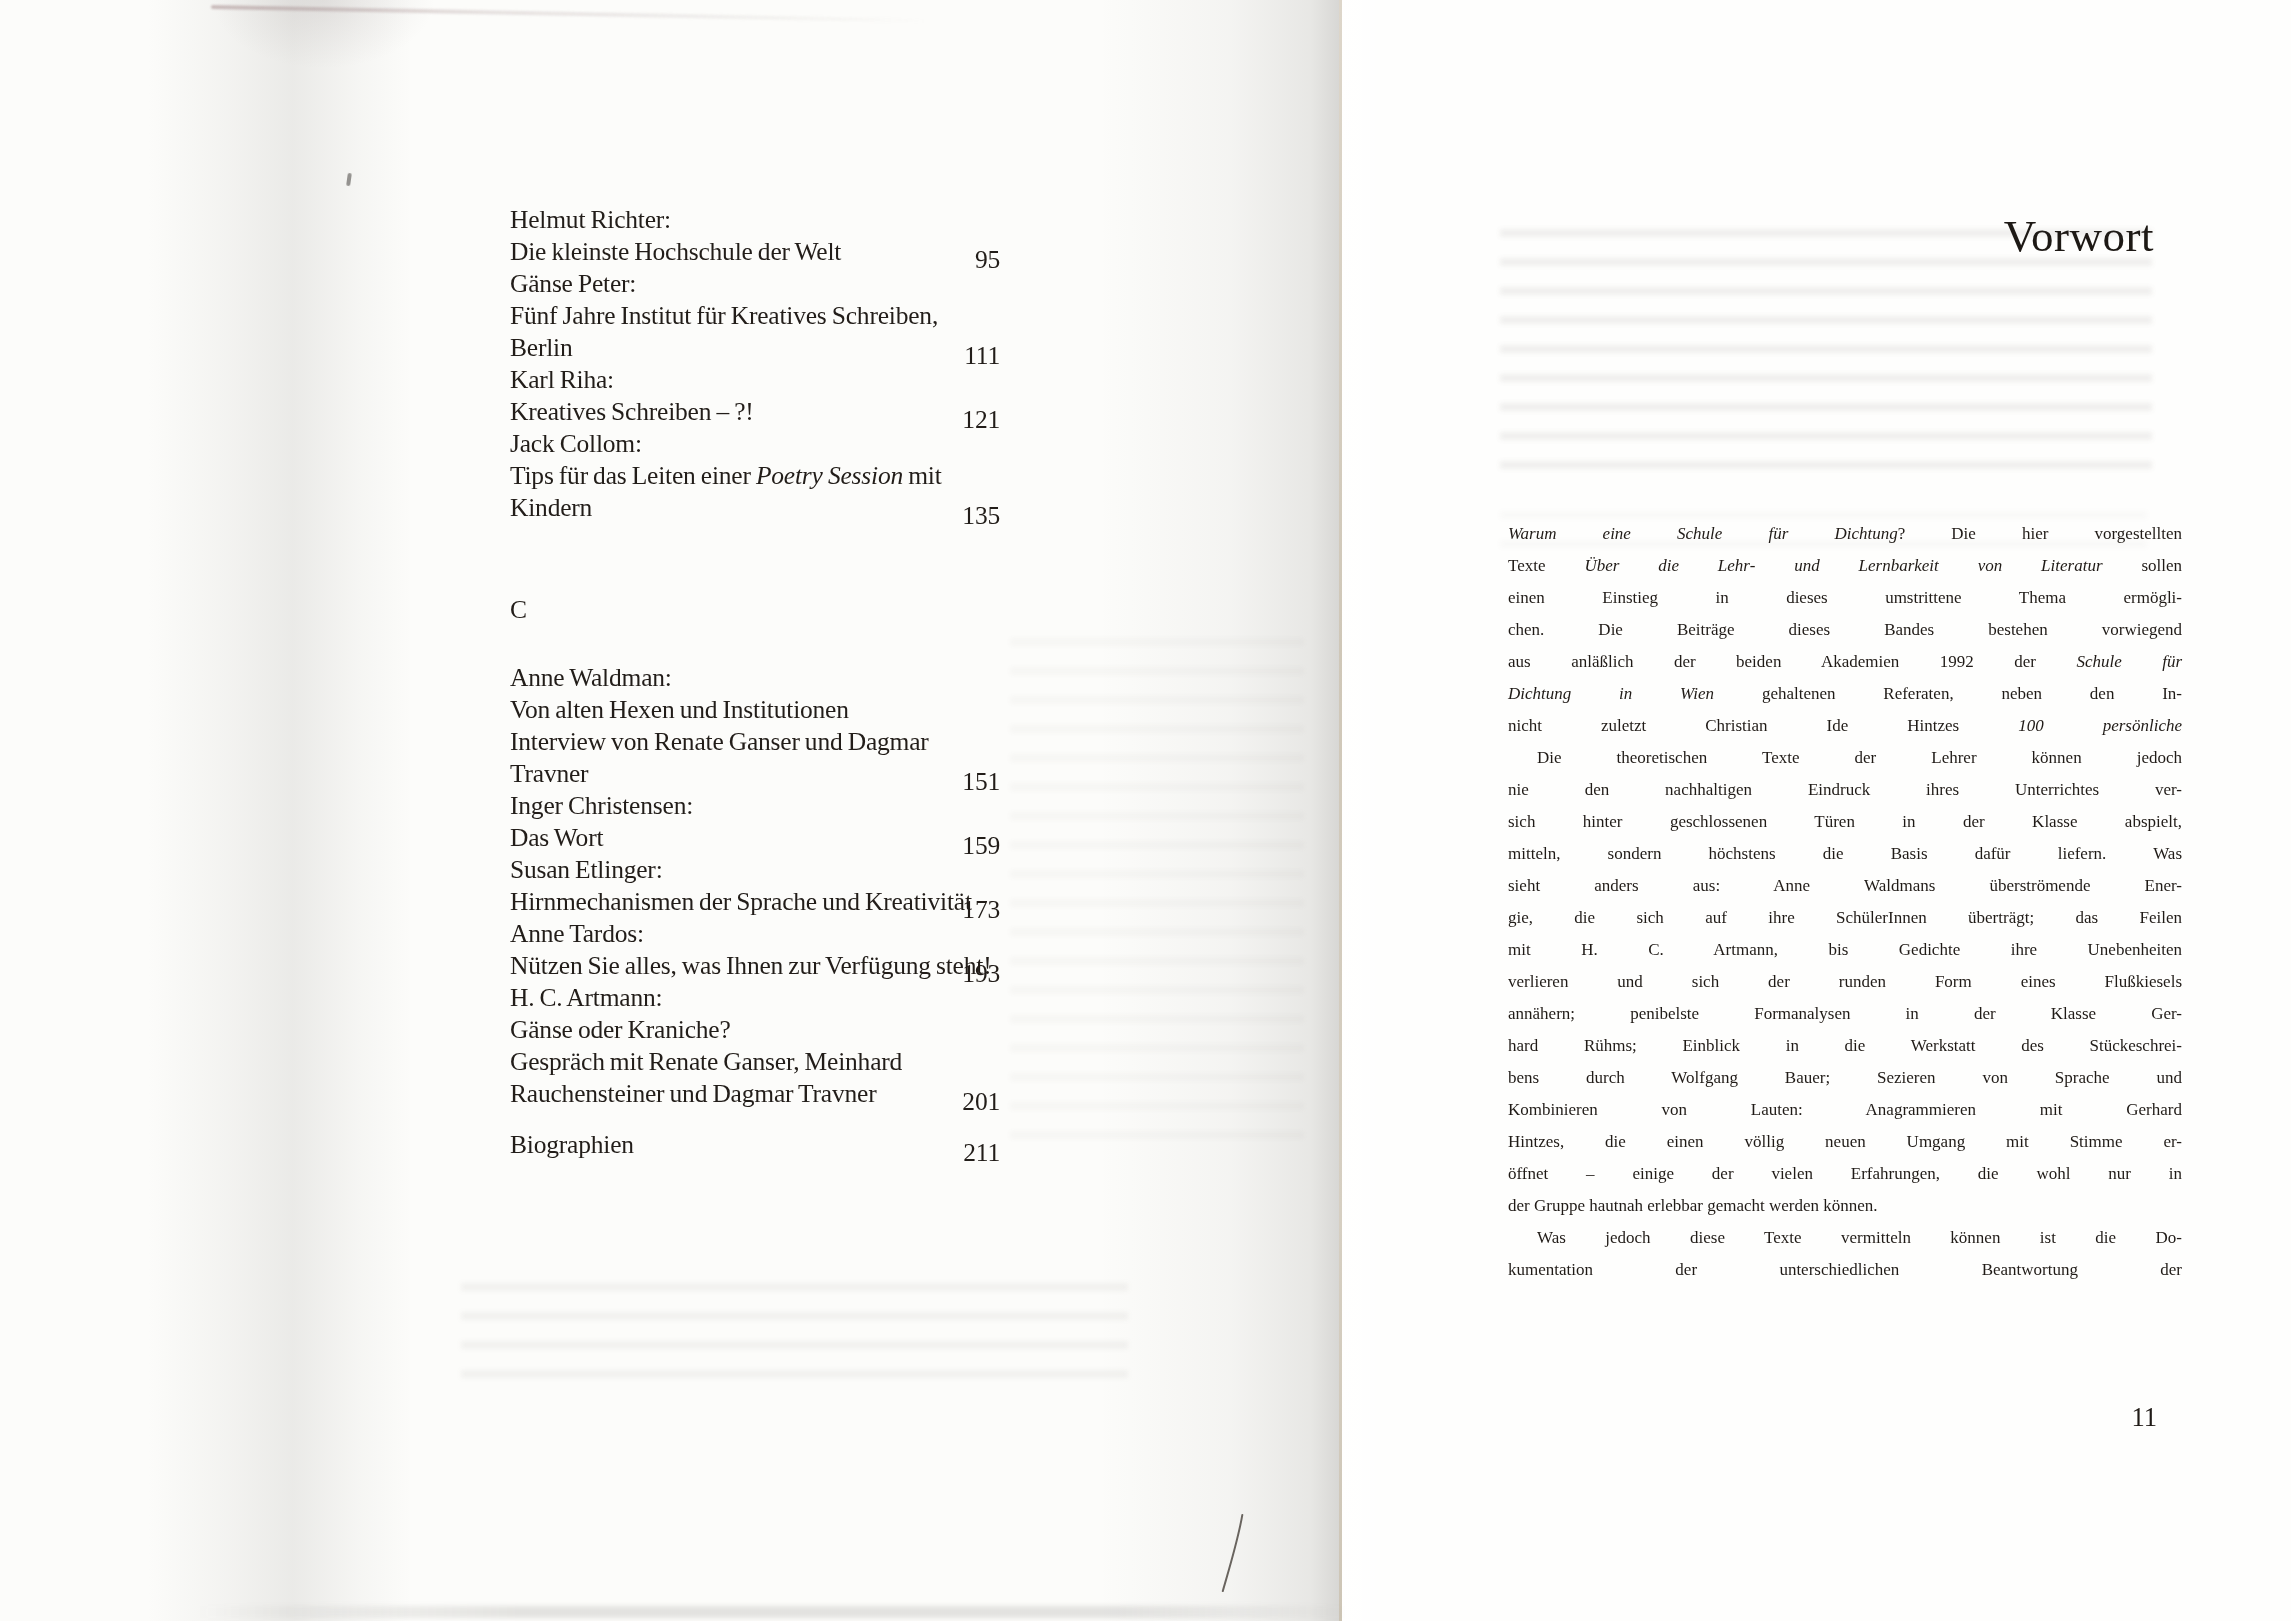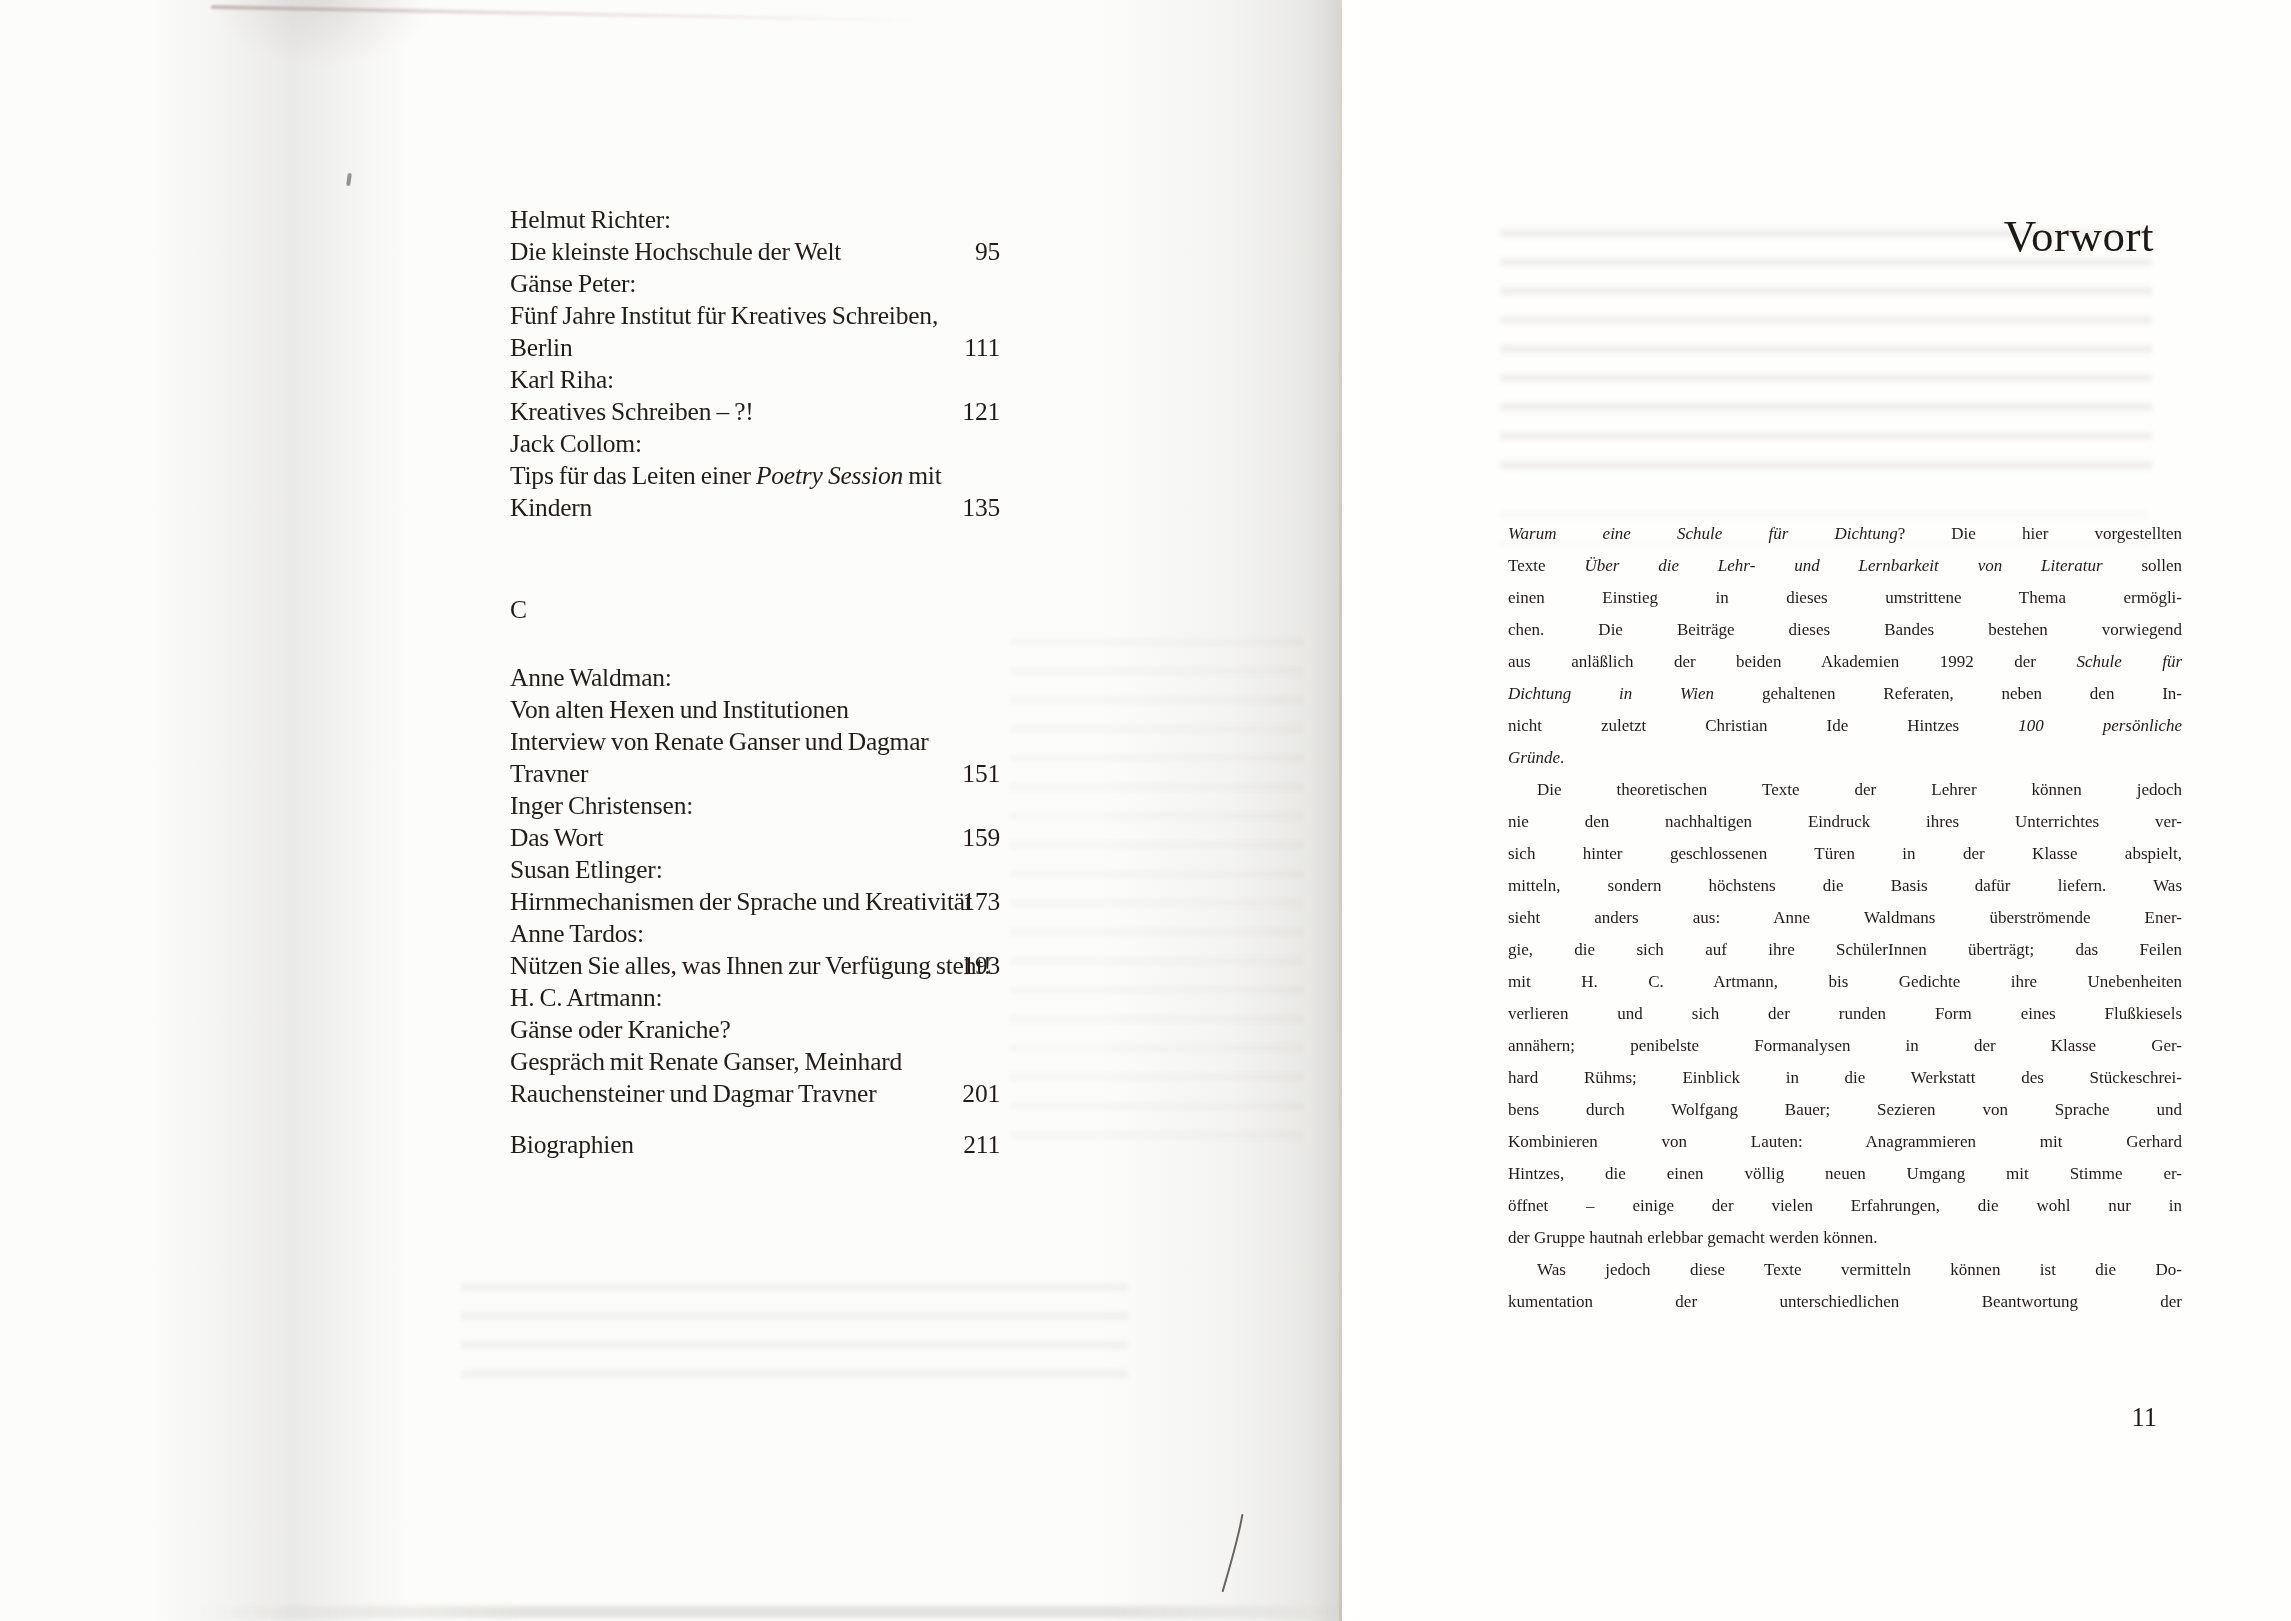--- a/index.html
+++ b/index.html
@@ -73,21 +73,21 @@
   .toc-block{
     position:absolute; left:510px; width:490px;
     font-size:25.5px; line-height:32px;
     letter-spacing:-0.2px; word-spacing:-1px;
   }
   #toc-a{ top:204px; }
   .toc-section-label{ position:absolute; left:510px; top:595px; font-size:25.5px; }
   #toc-b{ top:662px; }
   #toc-c2{ top:1129px; }
   .toc-line{ position:relative; white-space:nowrap; }
-  .toc-line .p{ position:absolute; right:0; top:0; }
+  .toc-line .p{ position:absolute; right:0; top:8px; }
   
   .vorwort{
     position:absolute; right:130px; top:202px; margin:8px;
     font-size:45px; font-weight:400; letter-spacing:0.5px; color:#1d1915;
   }
   .body-text{
     position:absolute; left:1508px; top:518px; width:674px;
     font-size:17px; line-height:32px; color:#201b17;
   }
   .body-text .line{ text-align:justify; text-align-last:justify; }
@@ -154,21 +154,20 @@
 
   <h1 class="vorwort">Vorwort</h1>
   <div class="body-text" id="body-text">
       <div class="line"><i>Warum eine Schule für Dichtung</i>? Die hier vorgestellten</div>
       <div class="line">Texte <i>Über die Lehr- und Lernbarkeit von Literatur</i> sollen</div>
       <div class="line">einen Einstieg in dieses umstrittene Thema ermögli-</div>
       <div class="line">chen. Die Beiträge dieses Bandes bestehen vorwiegend</div>
       <div class="line">aus anläßlich der beiden Akademien 1992 der <i>Schule für</i></div>
       <div class="line"><i>Dichtung in Wien</i> gehaltenen Referaten, neben den In-</div>
       <div class="line">nicht zuletzt Christian Ide Hintzes <i>100 persönliche</i></div>
-      <div class="line para-end"><i>Gründe</i>.</div>
       <div class="line indent">Die theoretischen Texte der Lehrer können jedoch</div>
       <div class="line">nie den nachhaltigen Eindruck ihres Unterrichtes ver-</div>
       <div class="line">sich hinter geschlossenen Türen in der Klasse abspielt,</div>
       <div class="line">mitteln, sondern höchstens die Basis dafür liefern. Was</div>
       <div class="line">sieht anders aus: Anne Waldmans überströmende Ener-</div>
       <div class="line">gie, die sich auf ihre SchülerInnen überträgt; das Feilen</div>
       <div class="line">mit H. C. Artmann, bis Gedichte ihre Unebenheiten</div>
       <div class="line">verlieren und sich der runden Form eines Flußkiesels</div>
       <div class="line">annähern; penibelste Formanalysen in der Klasse Ger-</div>
       <div class="line">hard Rühms; Einblick in die Werkstatt des Stückeschrei-</div>

